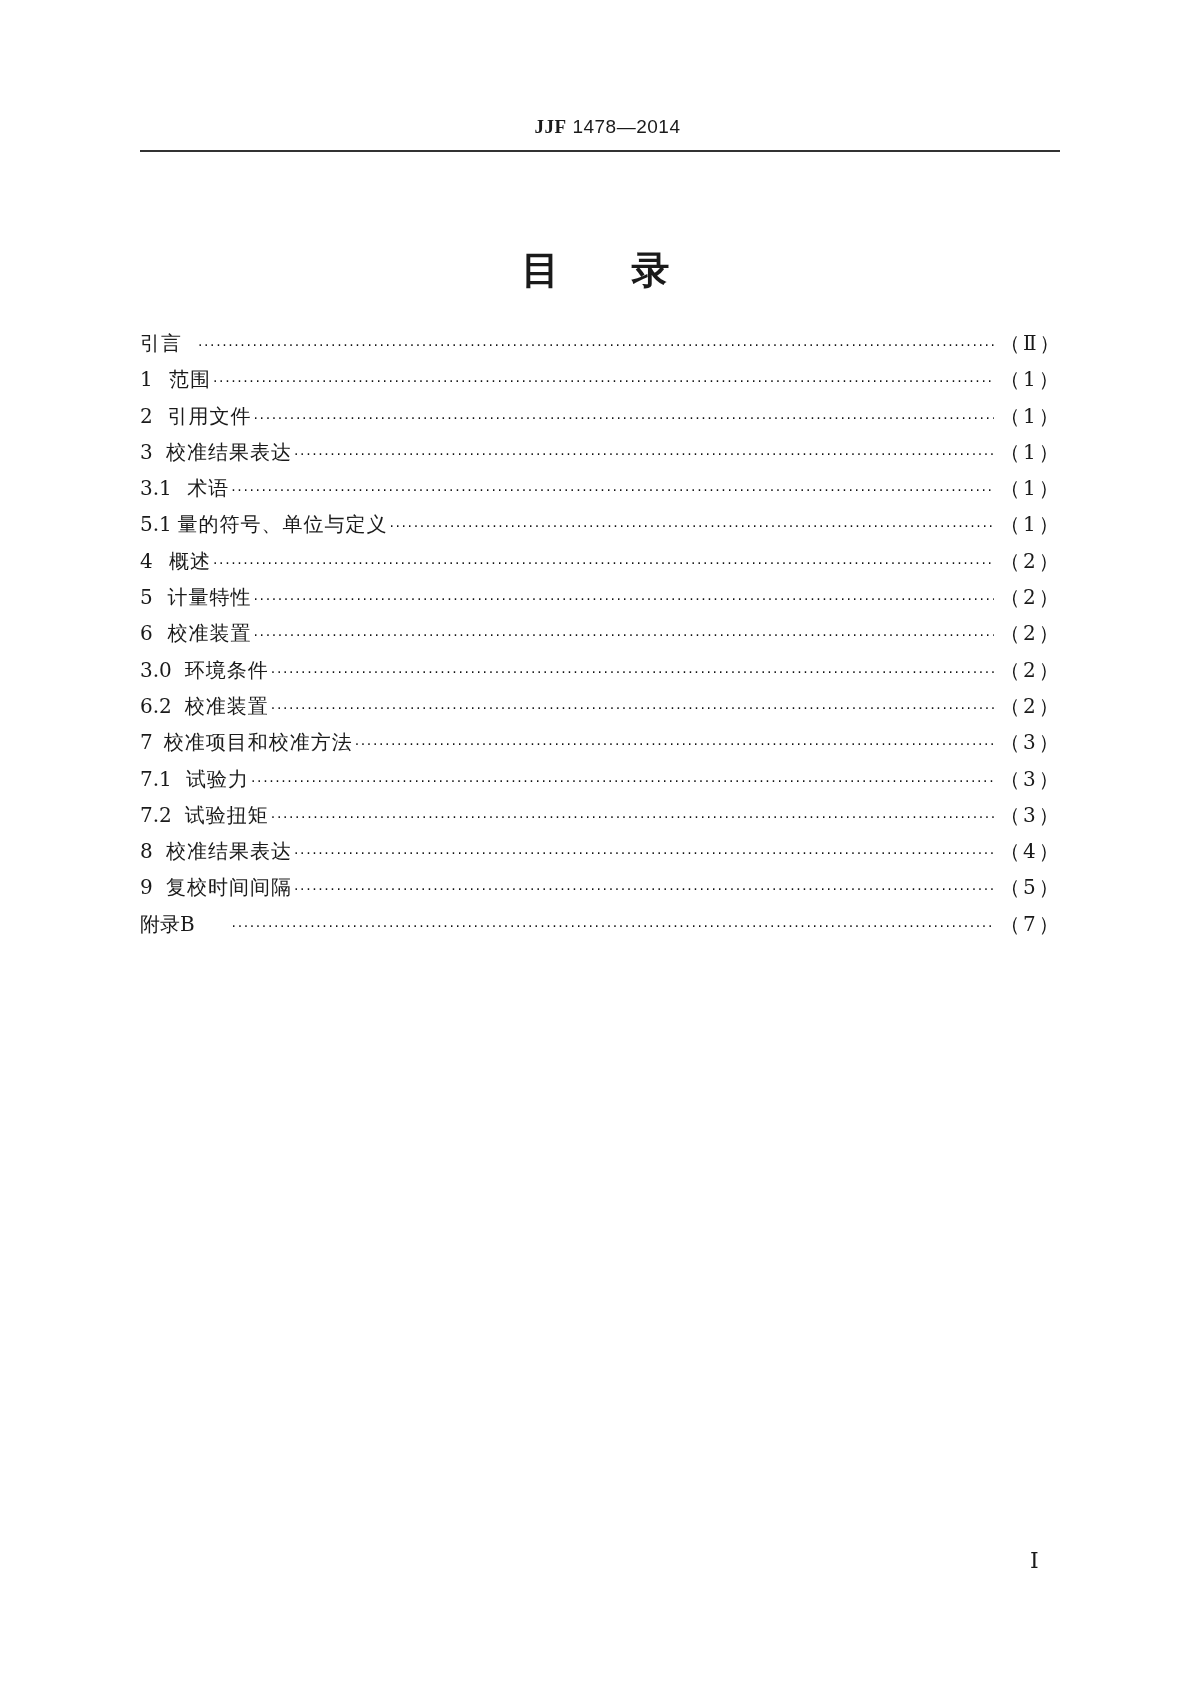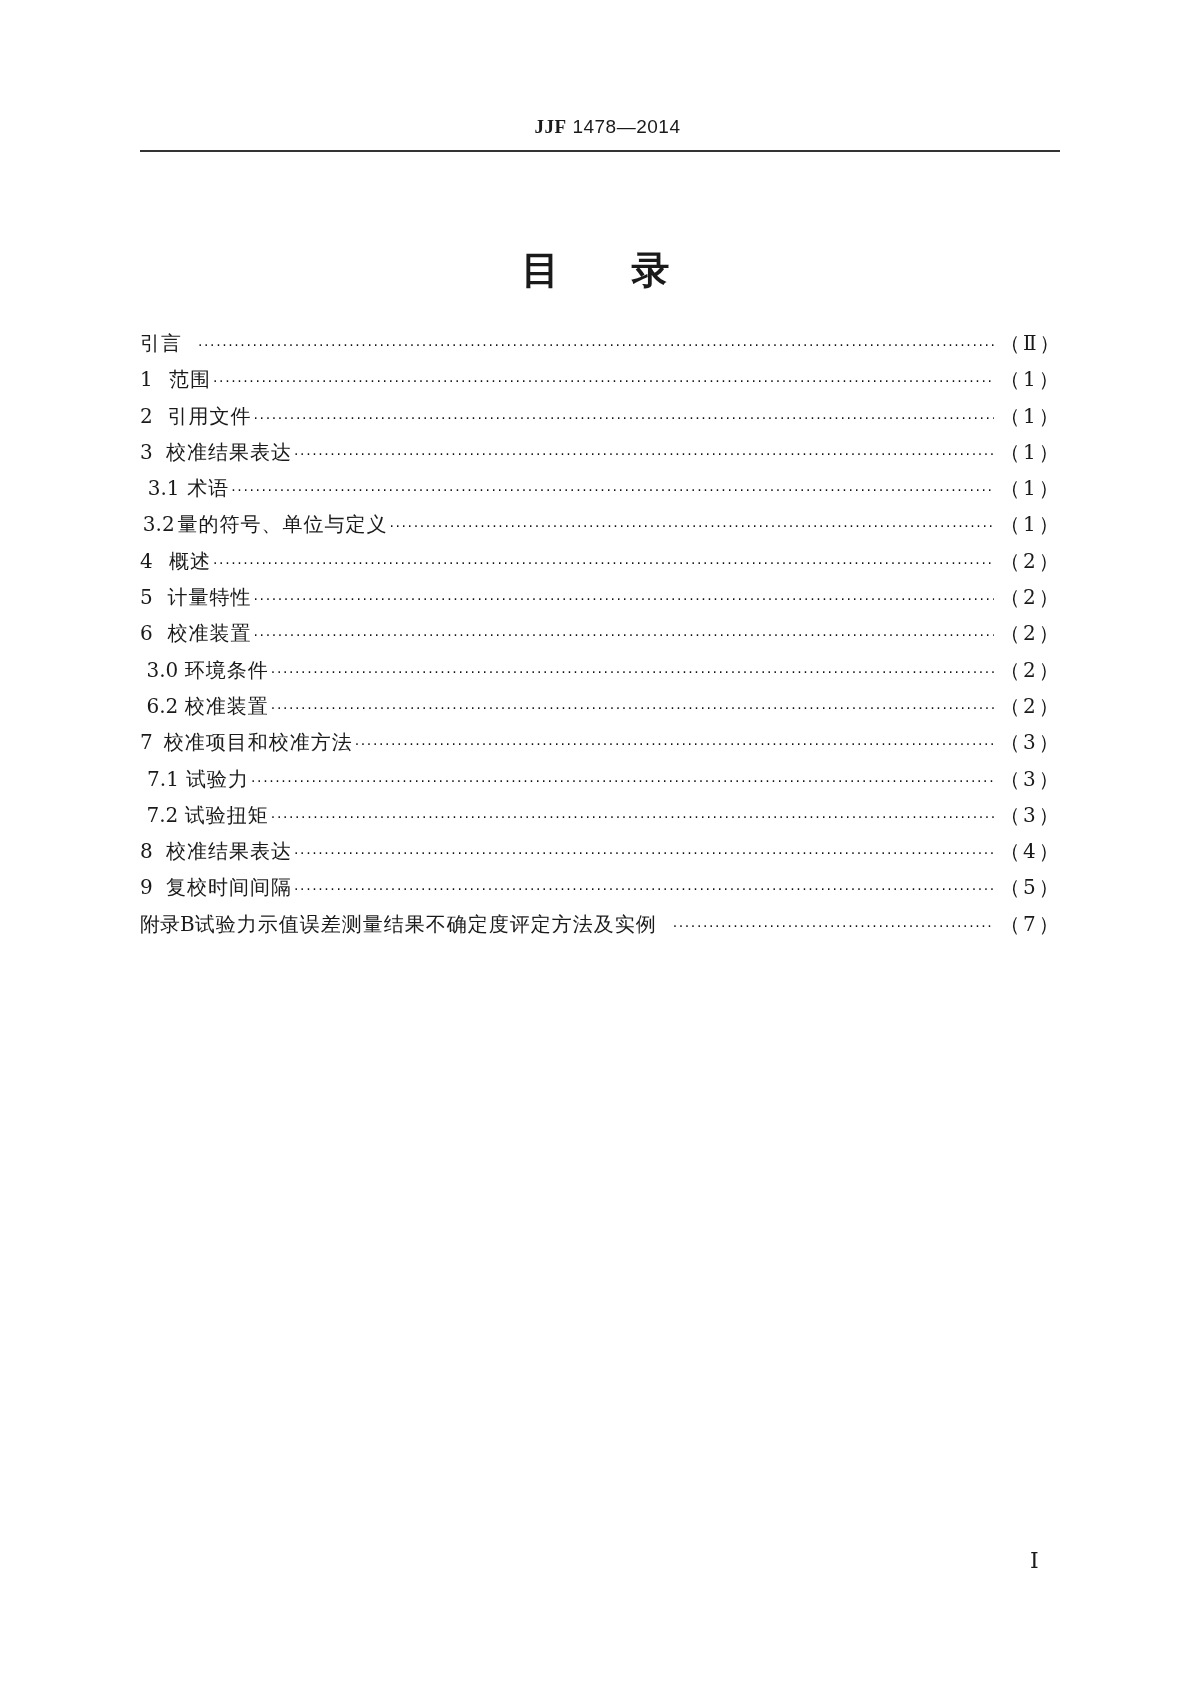--- a/index.html
+++ b/index.html
@@ -9,21 +9,21 @@
             font-family: "Liberation Sans", sans-serif; font-size: 19px; letter-spacing: 0.5px; padding-left: 12px; }
   .header .code-bold { font-family: "Liberation Serif", serif; font-weight: bold; }
   .rule { position: absolute; top: 150px; left: 140px; width: 920px; height: 2px; background: #333; }
   .title { position: absolute; top: 245px; left: 0; width: 1191px; text-align: center;
            font-family: "DejaVu Sans", sans-serif; font-weight: bold; font-size: 38px; letter-spacing: 72px;
            padding-left: 72px; box-sizing: border-box; }
   .toc { position: absolute; top: 330px; left: 140px; width: 920px; }
   .row { display: flex; align-items: baseline; height: 36.3px; font-size: 20px; white-space: nowrap; }
   .row .num { display: inline-block; }
   .row .num.w1 { width: 36px; }
-  .row .num.w2 { width: 60px; text-align: center; }
+  .row .num.w2 { width: 60px; }
   .row .num.w3 { width: 96px; }
   .row .label { letter-spacing: 1px; }
   .row .gap { width: 14px; flex: 0 0 auto; }
   .row .leader { flex: 1 1 auto; overflow: hidden; color: #111; letter-spacing: 1.6px;
                  font-family: "DejaVu Sans", sans-serif; font-size: 14px; margin: 0 6px 0 2px; }
   .row .leader::before { content: "································································································································································"; }
   .row .page { width: 60px; text-align: right; flex: 0 0 auto; letter-spacing: 3px; }
   .pagenum { position: absolute; top: 1548px; left: 1030px; font-size: 22px; font-family: "DejaVu Serif", serif; }
 </style>
 </head>
@@ -62,21 +62,21 @@
     <span class="leader"></span>
     <span class="page">（1）</span>
   </div>
   <div class="row">
     <span class="num w2">3.1</span>
     <span class="label">术语</span>
     <span class="leader"></span>
     <span class="page">（1）</span>
   </div>
   <div class="row">
-    <span class="num w2">3.2</span>
+    <span class="num w2">5.1</span>
     <span class="label">量的符号、单位与定义</span>
     <span class="leader"></span>
     <span class="page">（1）</span>
   </div>
   <div class="row">
     <span class="num w1">4</span>
     <span class="label">概述</span>
     <span class="leader"></span>
     <span class="page">（2）</span>
   </div>
@@ -129,20 +129,19 @@
     <span class="page">（4）</span>
   </div>
   <div class="row">
     <span class="num w1">9</span>
     <span class="label">复校时间间隔</span>
     <span class="leader"></span>
     <span class="page">（5）</span>
   </div>
   <div class="row">
     <span class="num w3">附录B</span>
-    <span class="label">试验力示值误差测量结果不确定度评定方法及实例</span>
     <span class="gap"></span>
     <span class="leader"></span>
     <span class="page">（7）</span>
   </div>
 </div>
 
 <div class="pagenum">Ⅰ</div>
 
 </body></html>

